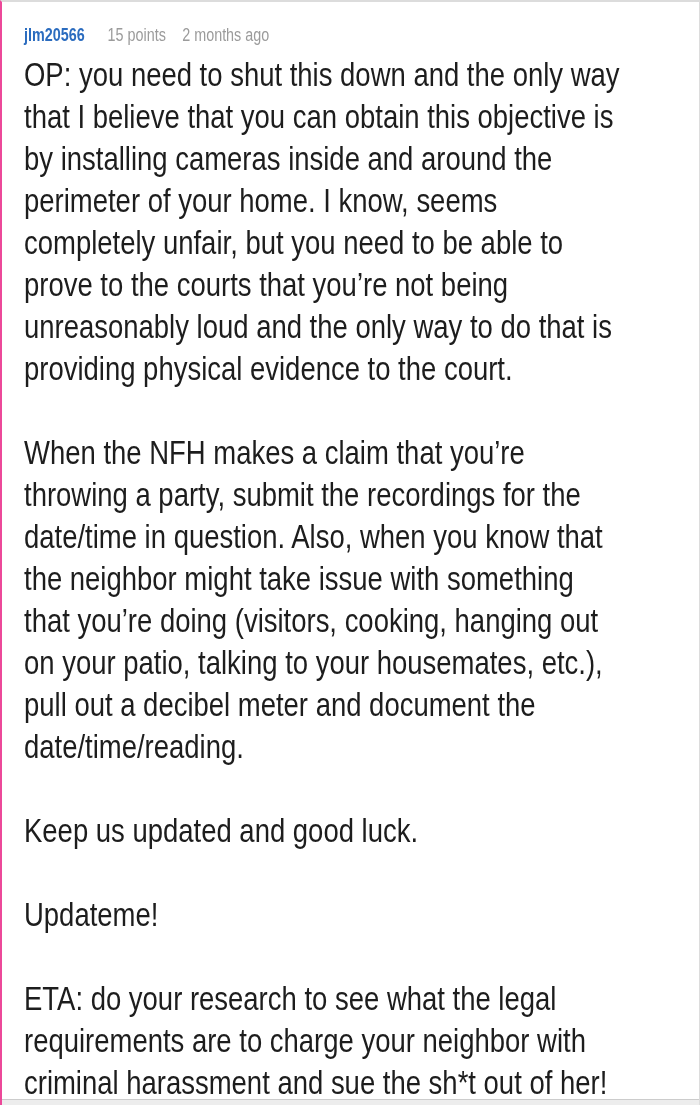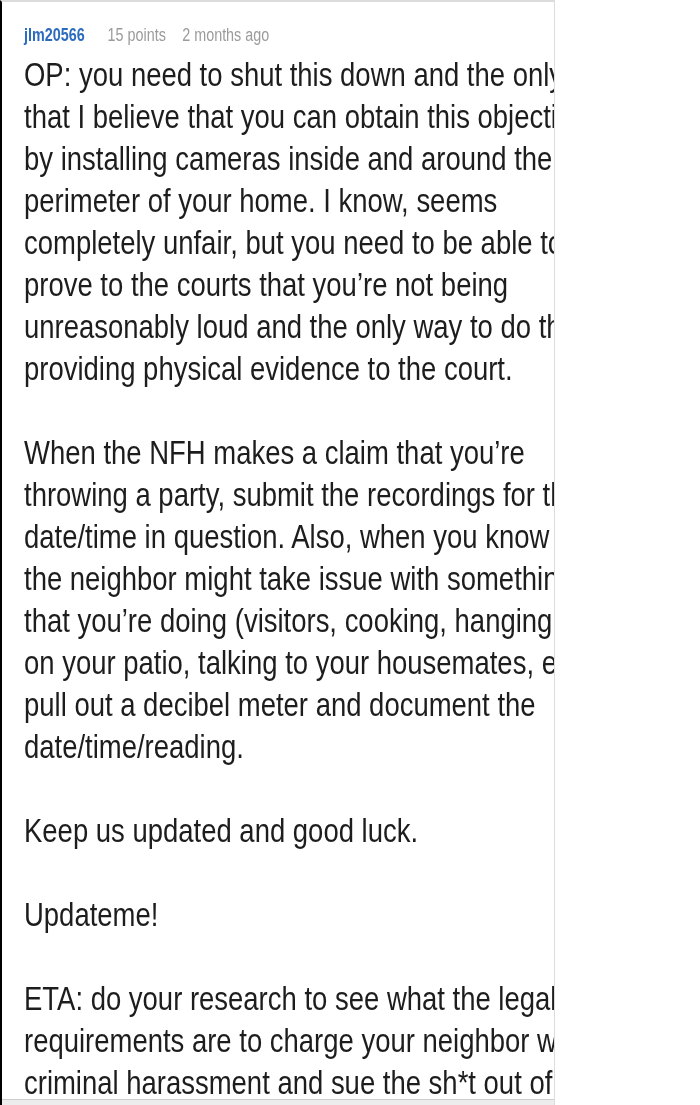--- a/index.html
+++ b/index.html
@@ -3,26 +3,26 @@
 <meta charset="utf-8">
 <style>
   html, body {
     margin: 0;
     padding: 0;
     background: #ffffff;
     font-family: "Liberation Sans", sans-serif;
   }
   .comment-card {
     position: relative;
-    width: 555px;
+    width: 700px;
     height: 1105px;
     box-sizing: border-box;
     background: #ffffff;
     border-top: 2px solid #dcdcdc;
-    border-left: 2px solid #000000;
+    border-left: 2px solid #ec4899;
     border-right: 1px solid #dcdcdc;
     overflow: hidden;
   }
   
   .content {
     position: absolute;
     left: 22px;
     top: 14px;
     width: 845px;
     transform: scaleX(0.82);

